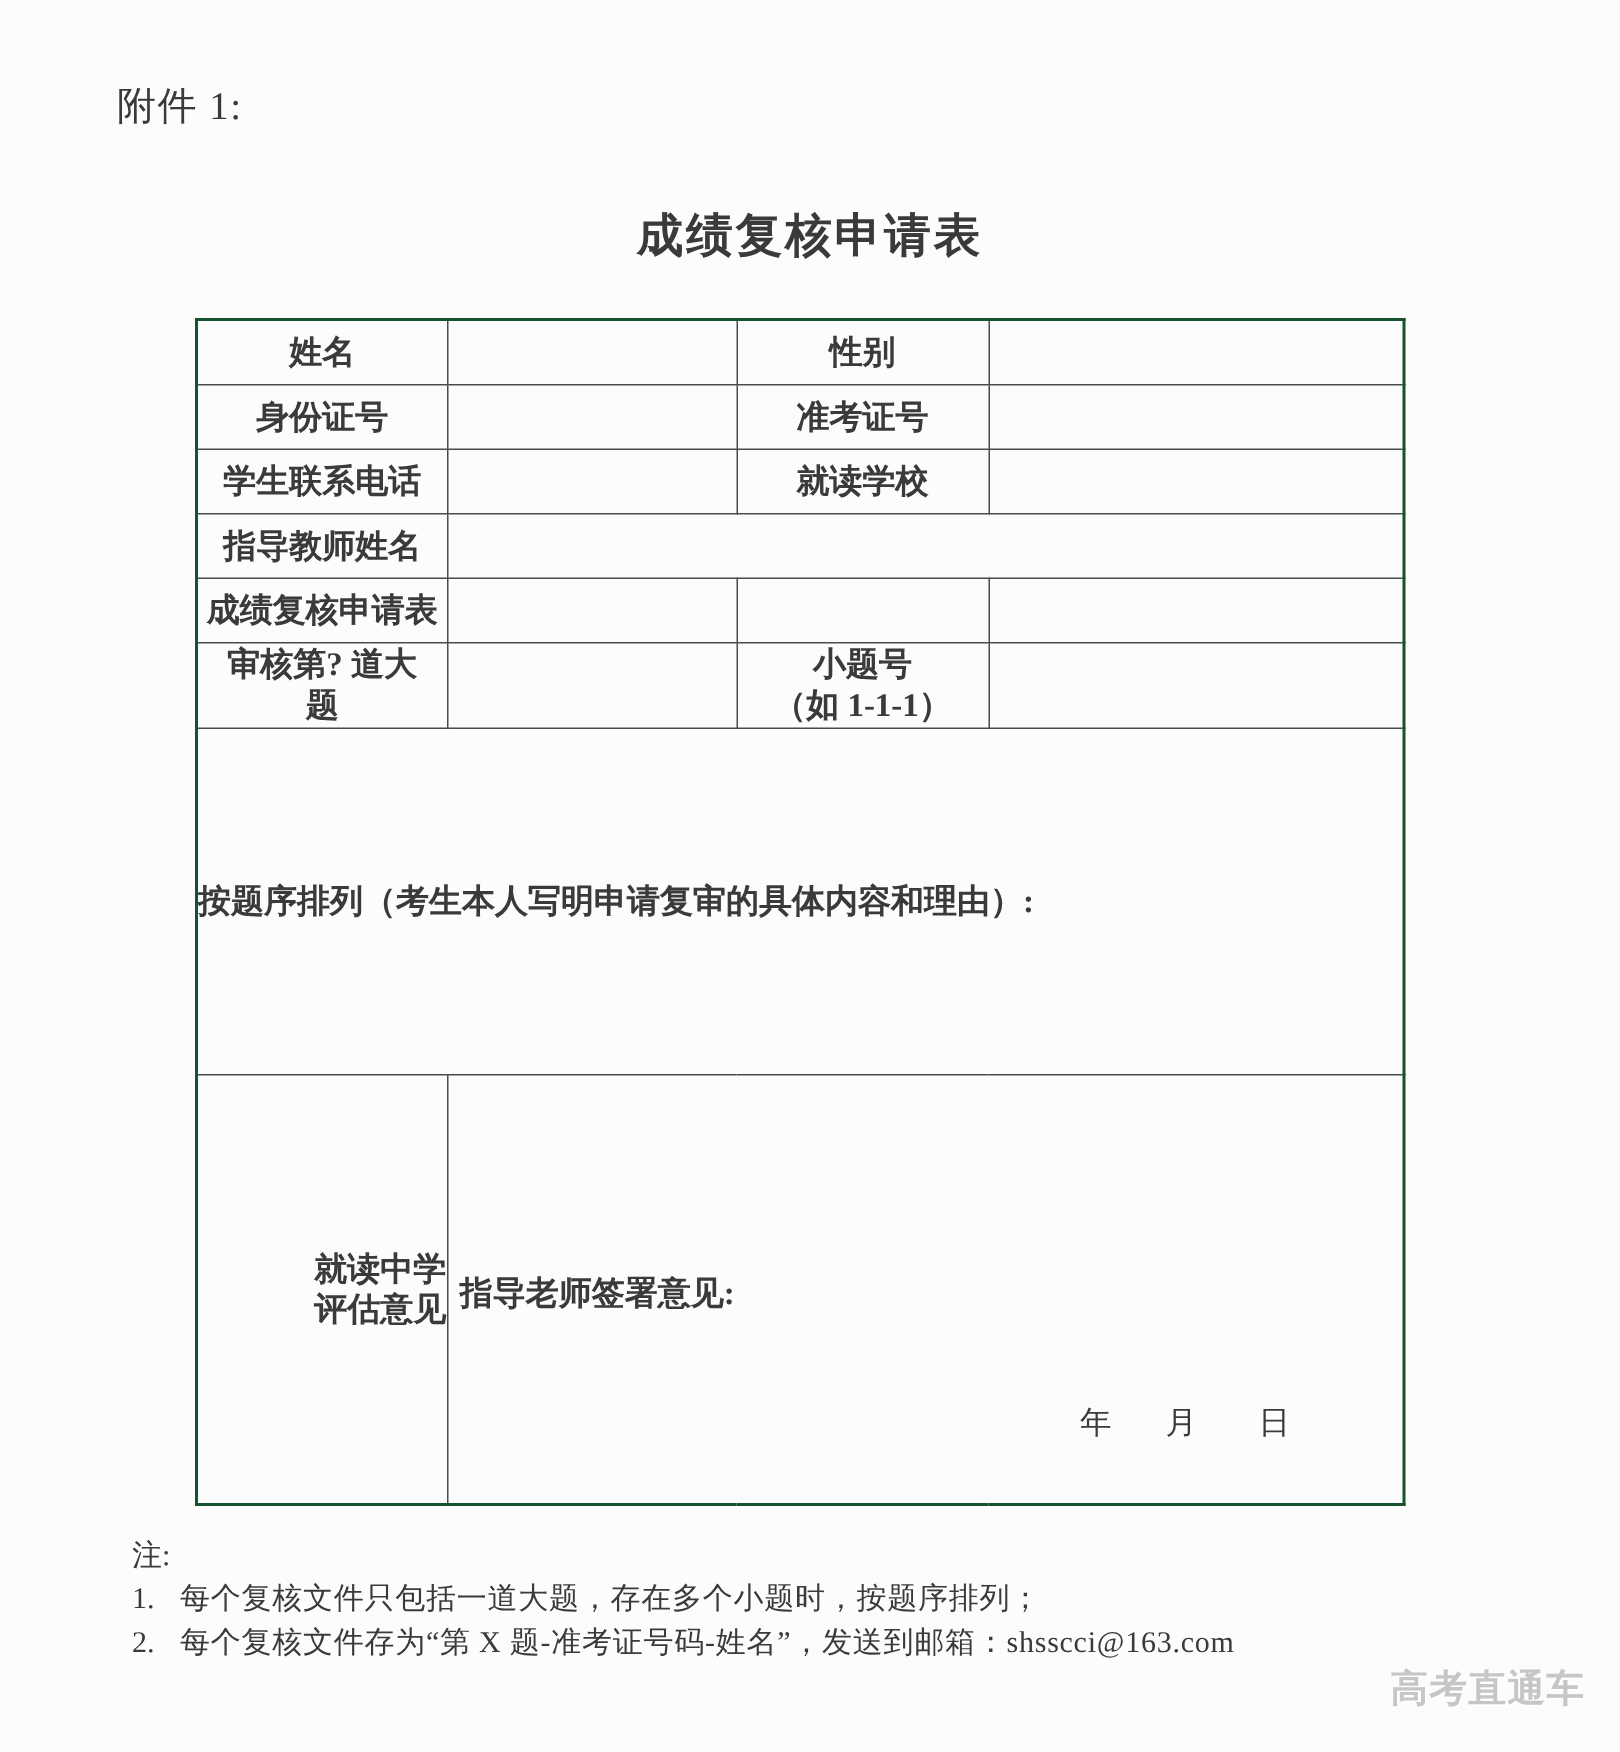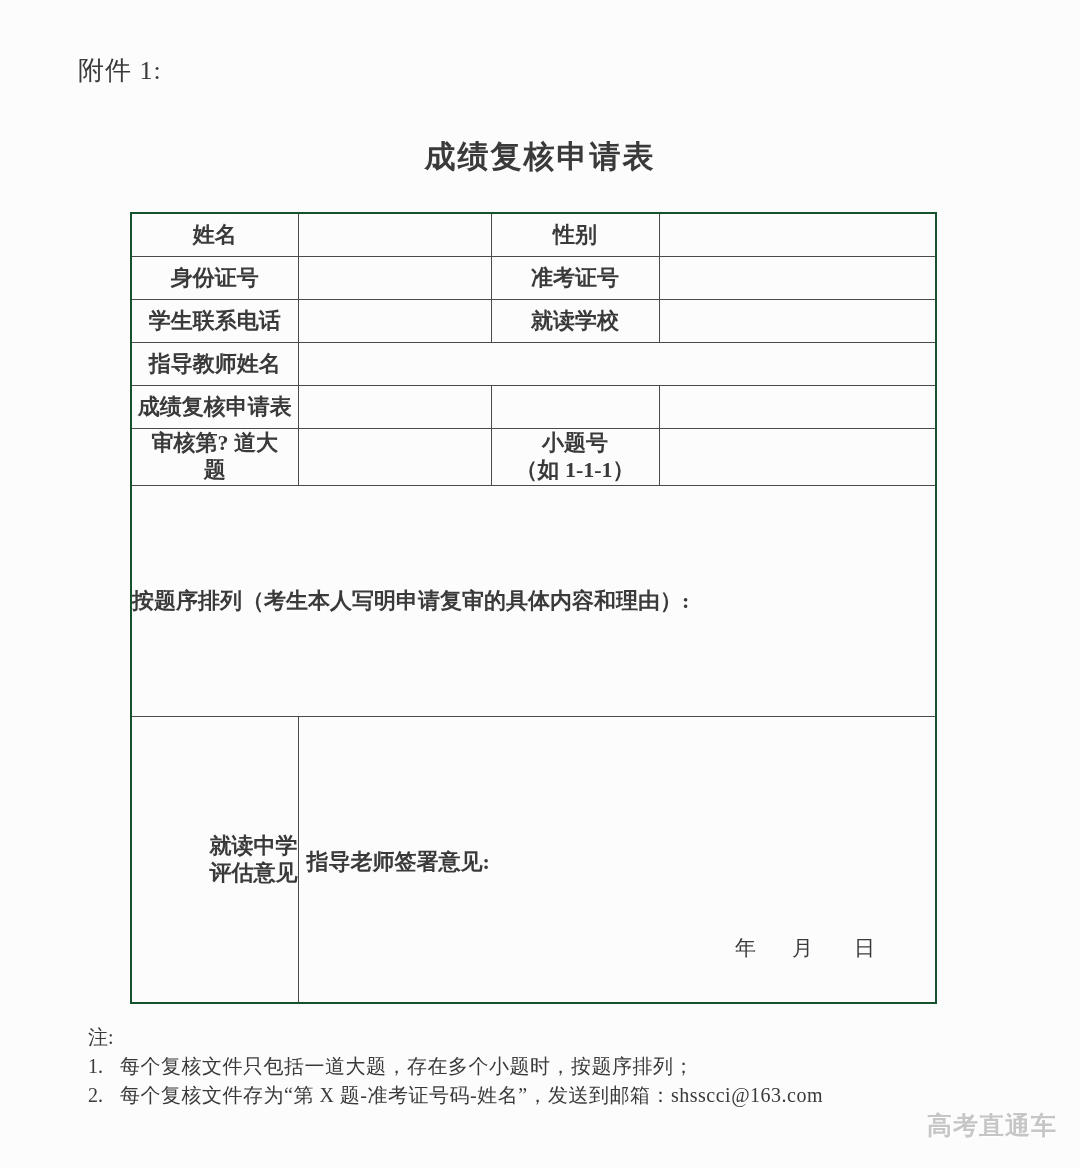--- a/index.html
+++ b/index.html
@@ -55,21 +55,21 @@
     vertical-align: middle;
     padding-bottom: 105px;
     font-weight: bold; text-align: right; line-height: 1.22;
   }
   td.sign-cell { position: relative; vertical-align: top; }
   .sign-label {
     margin: 20px 0 16px 8px;
     font-size: 22px; font-weight: bold;
   }
   .date-line {
-    position: absolute; right: 60px; bottom: 40px;
+    position: absolute; right: 75px; bottom: 40px;
     font-size: 21px; white-space: nowrap;
   }
   .date-line .gap1 { margin-left: 36px; }
   .date-line .gap2 { margin-left: 41px; }
 
   .notes {
     position: absolute; left: 88px; top: 1026px;
     font-size: 20px; line-height: 23px;
   }
   .note-item { display: flex; margin-top: 6px; }

